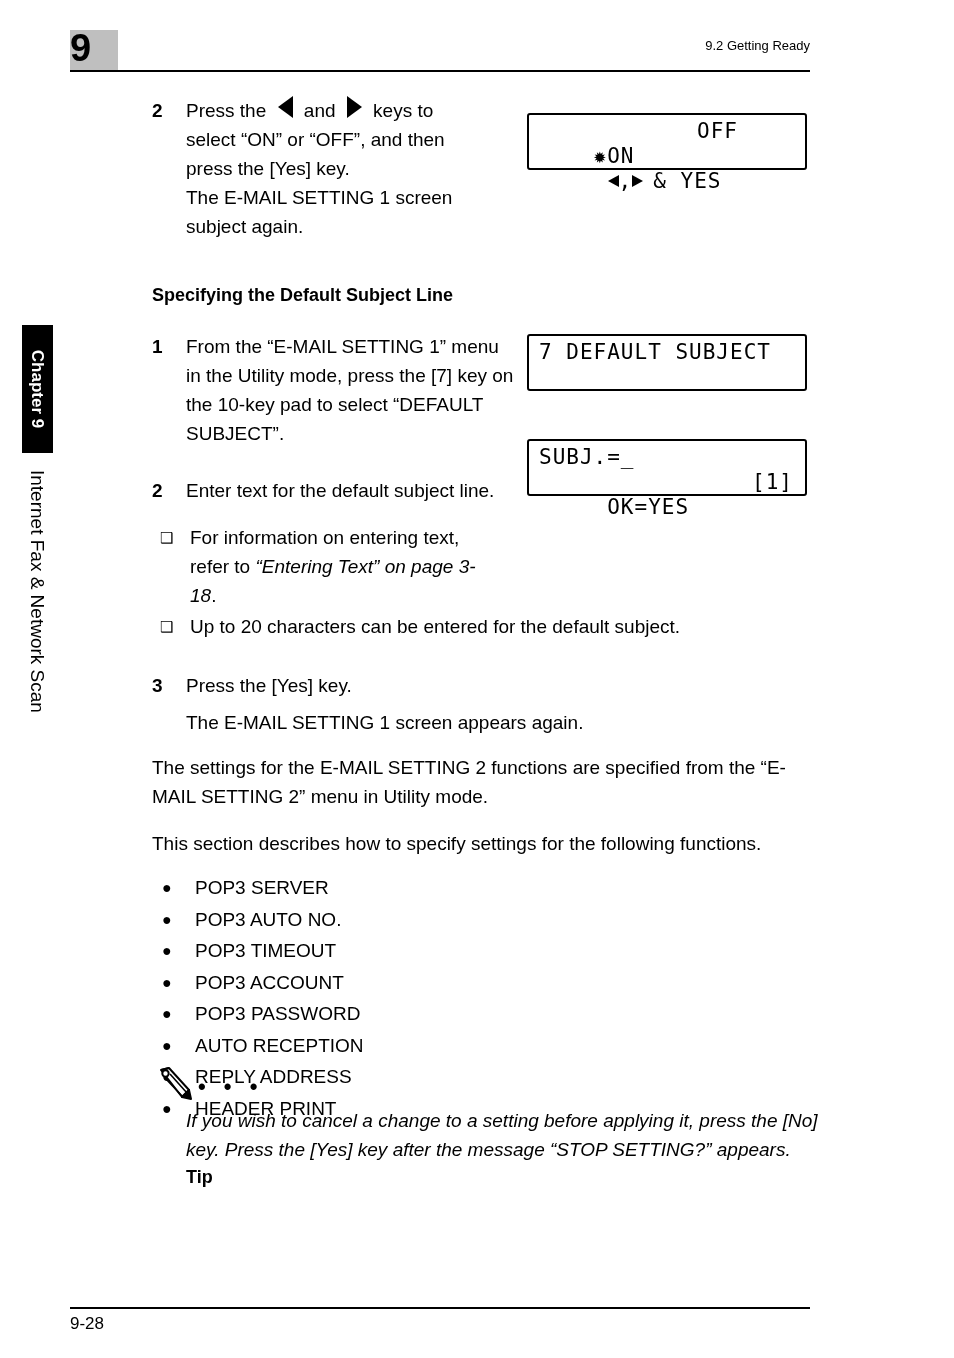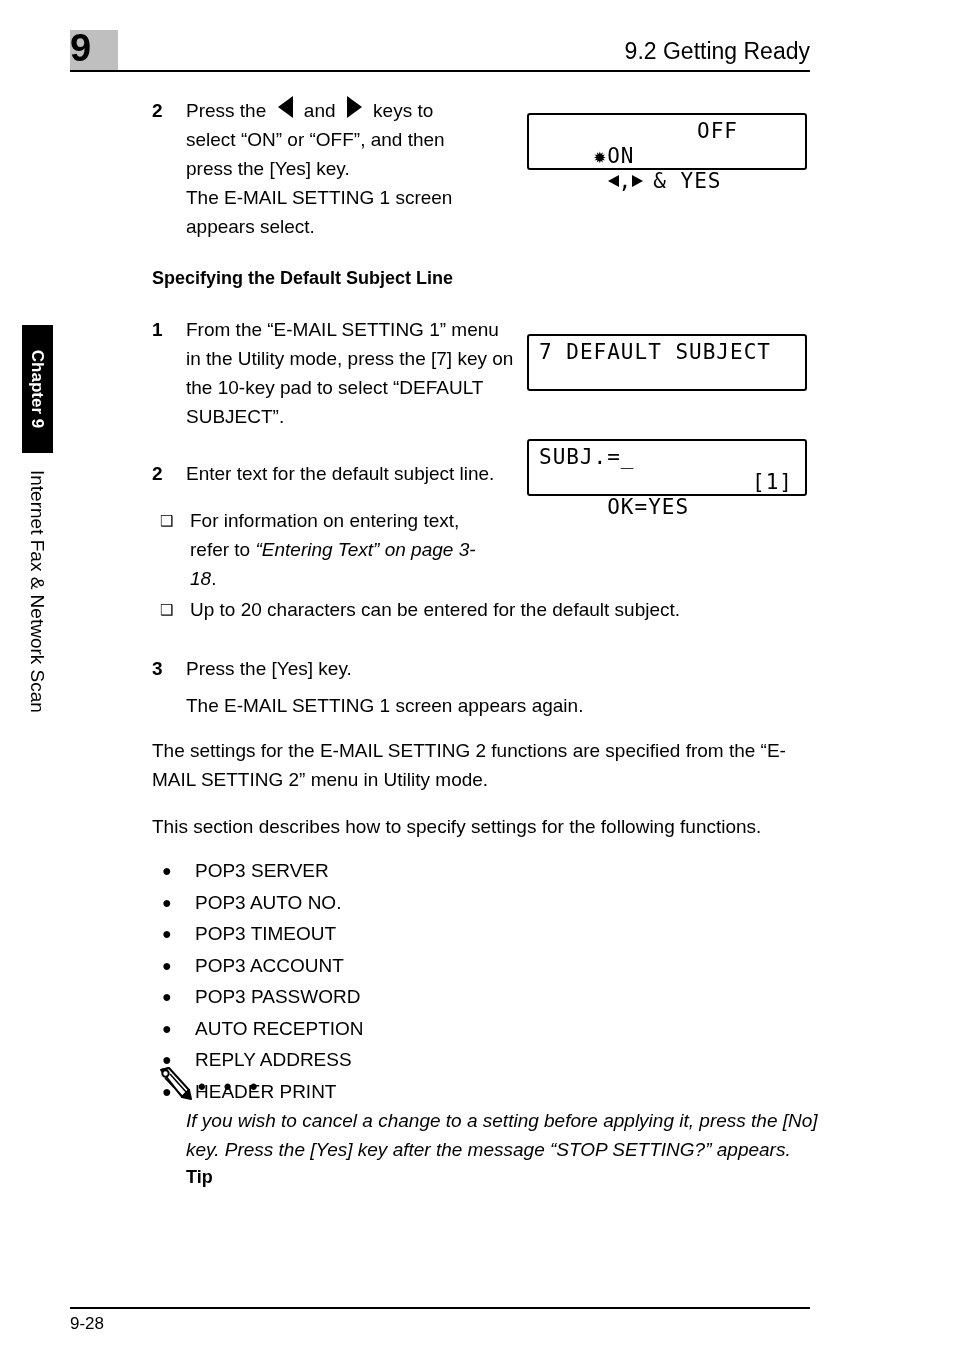--- a/index.html
+++ b/index.html
@@ -34,21 +34,21 @@
     width: 48px;
     font-size: 38px;
     font-weight: bold;
     line-height: 50px;
     text-align: left;
     letter-spacing: -1px;
   }
   #header-title {
     position: absolute;
     right: 144px; top: 38px;
-    font-size: 23px;
+    font-size: 13px;
     text-align: left;
     white-space: nowrap;
   }
   #header-rule {
     position: absolute;
     left: 70px; top: 70px;
     width: 740px; height: 2px;
     background: #000;
   }
 
@@ -284,25 +284,25 @@
 
 <div id="content">
 
   <div class="step" style="margin-top:0;">
     <div class="step-num">2</div>
     <div class="step-body narrow">
       <span>Press the </span><span class="tri-left"></span><span> and </span><span class="tri-right"></span><span> keys to</span><br>
       <span>select “ON” or “OFF”, and then</span><br>
       <span>press the [Yes] key.</span><br>
       <span>The E-MAIL SETTING 1 screen</span><br>
-      <span>appears select.</span>
+      <span>subject again.</span>
     </div>
   </div>
 
-  <div class="sec-head" style="margin-top:24px;">Specifying the Default Subject Line</div>
+  <div class="sec-head" style="margin-top:41px;">Specifying the Default Subject Line</div>
 
   <div class="step" style="margin-top:24px;">
     <div class="step-num">1</div>
     <div class="step-body narrow">From the “E-MAIL SETTING 1” menu in the Utility mode, press the [7] key on the 10-key pad to select “DEFAULT SUBJECT”.</div>
   </div>
 
   <div class="step" style="margin-top:28px;">
     <div class="step-num">2</div>
     <div class="step-body narrow">Enter text for the default subject line.</div>
   </div>

